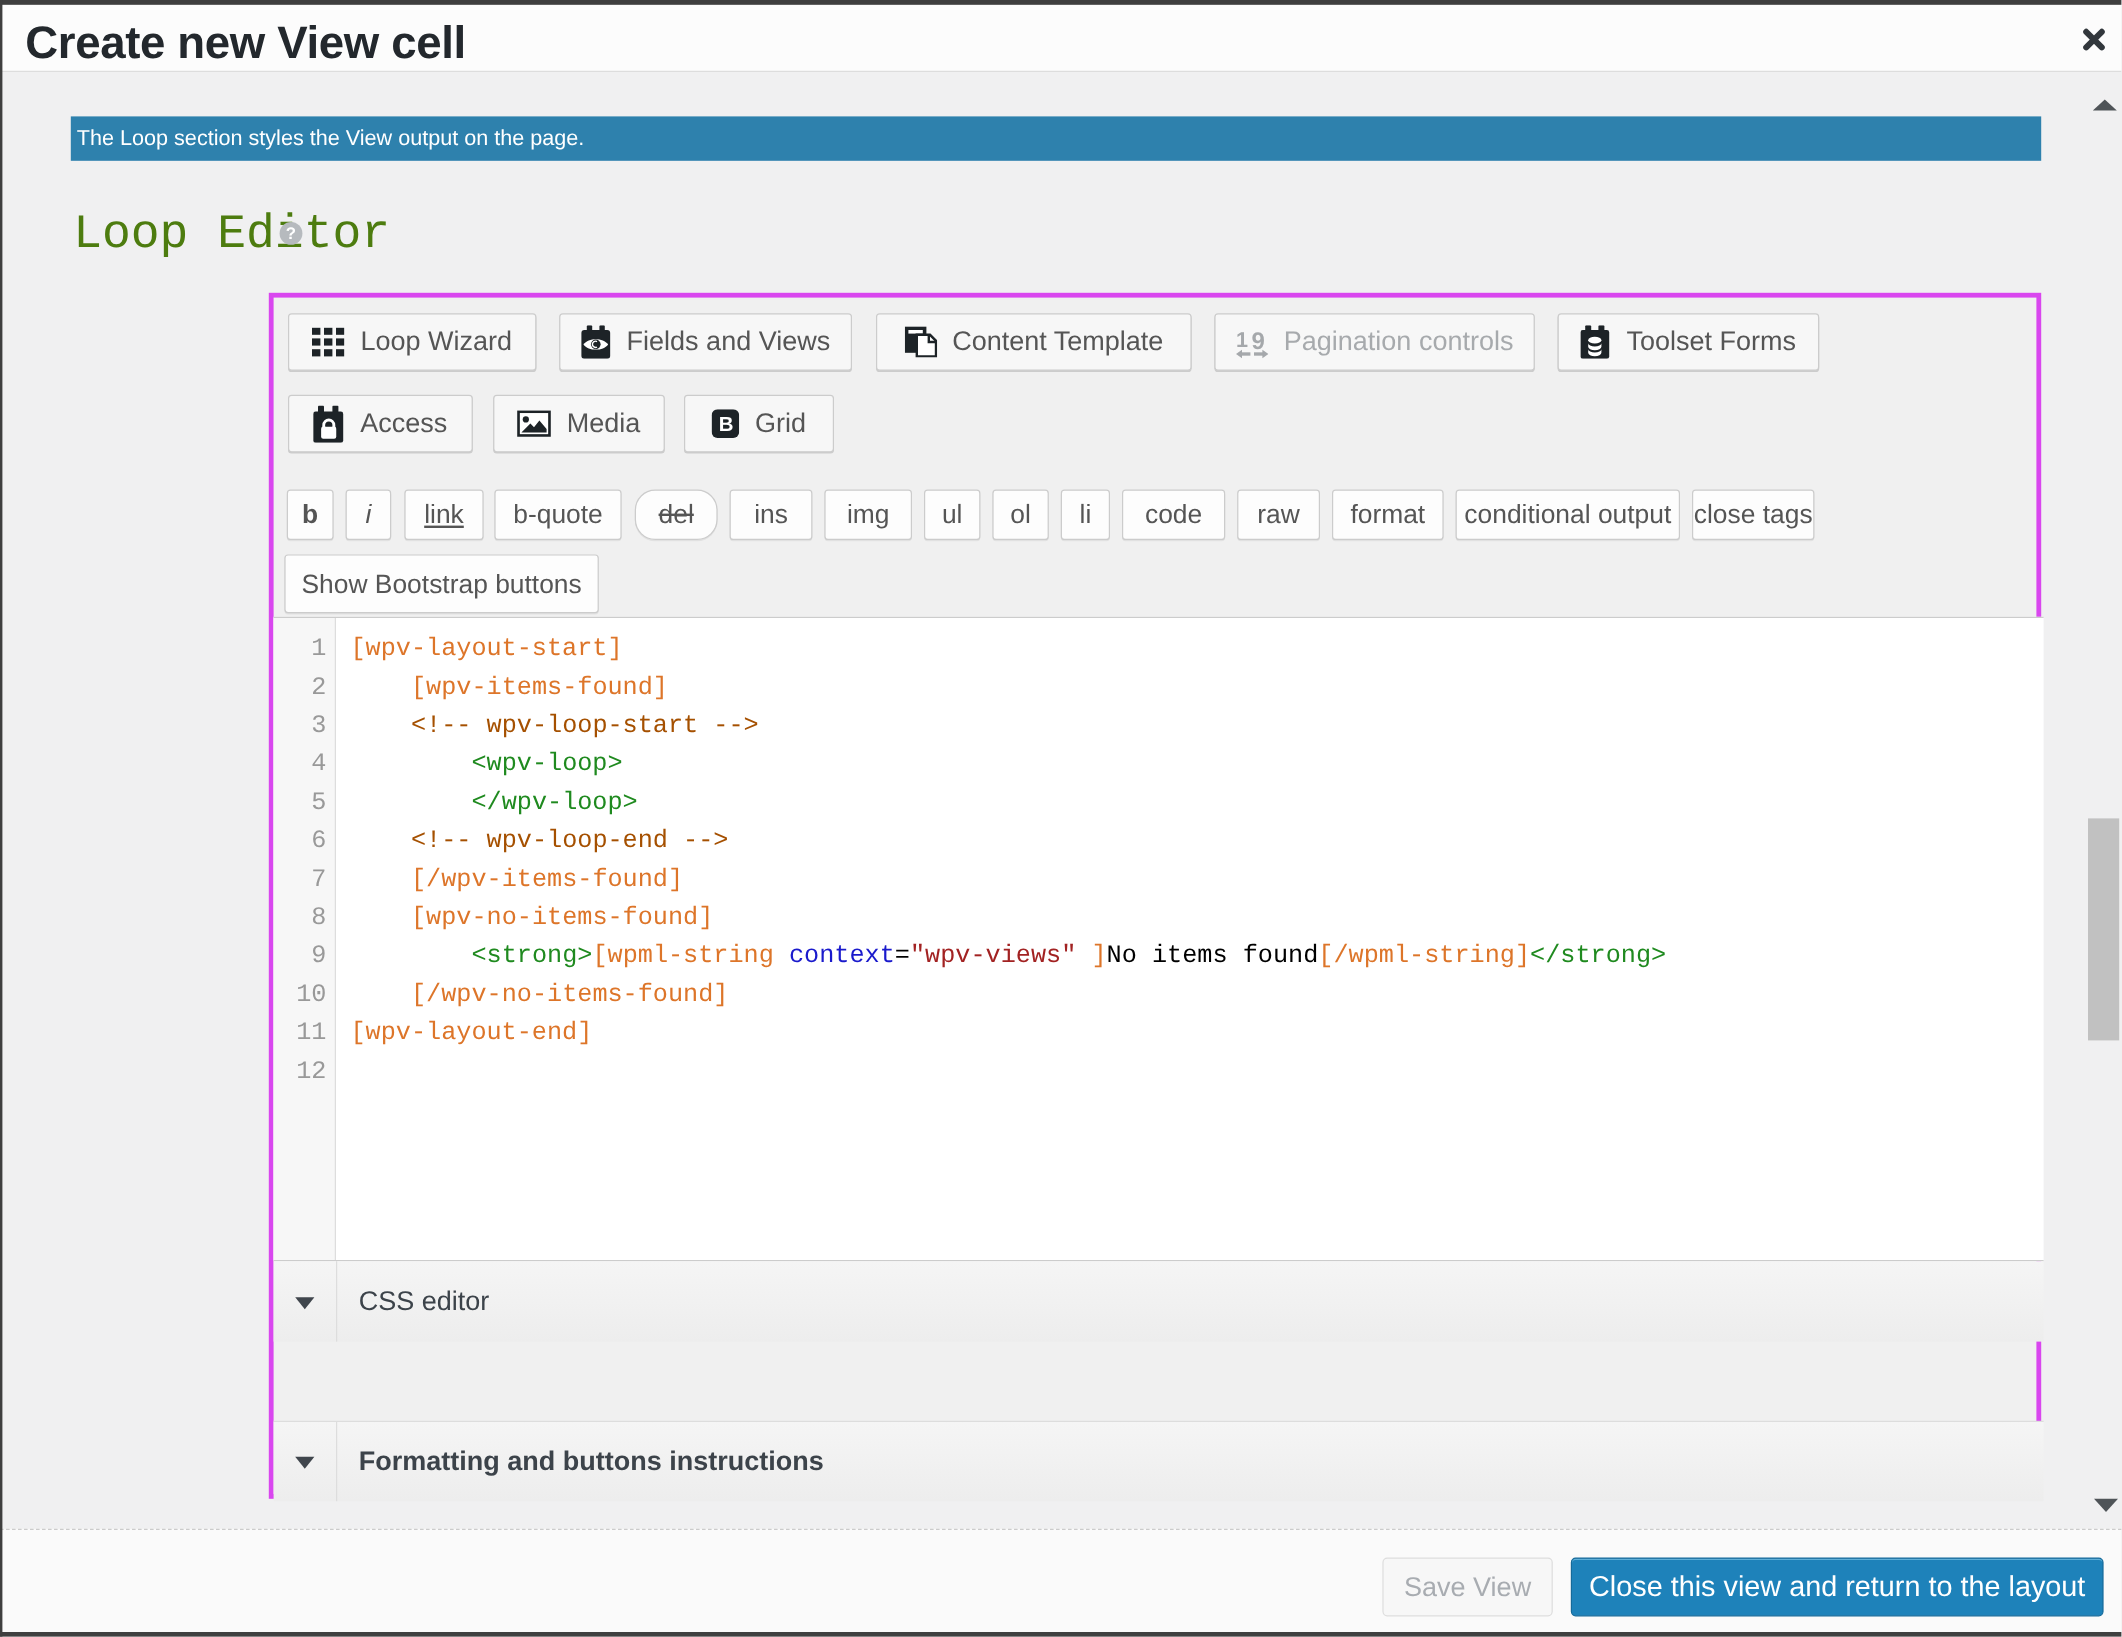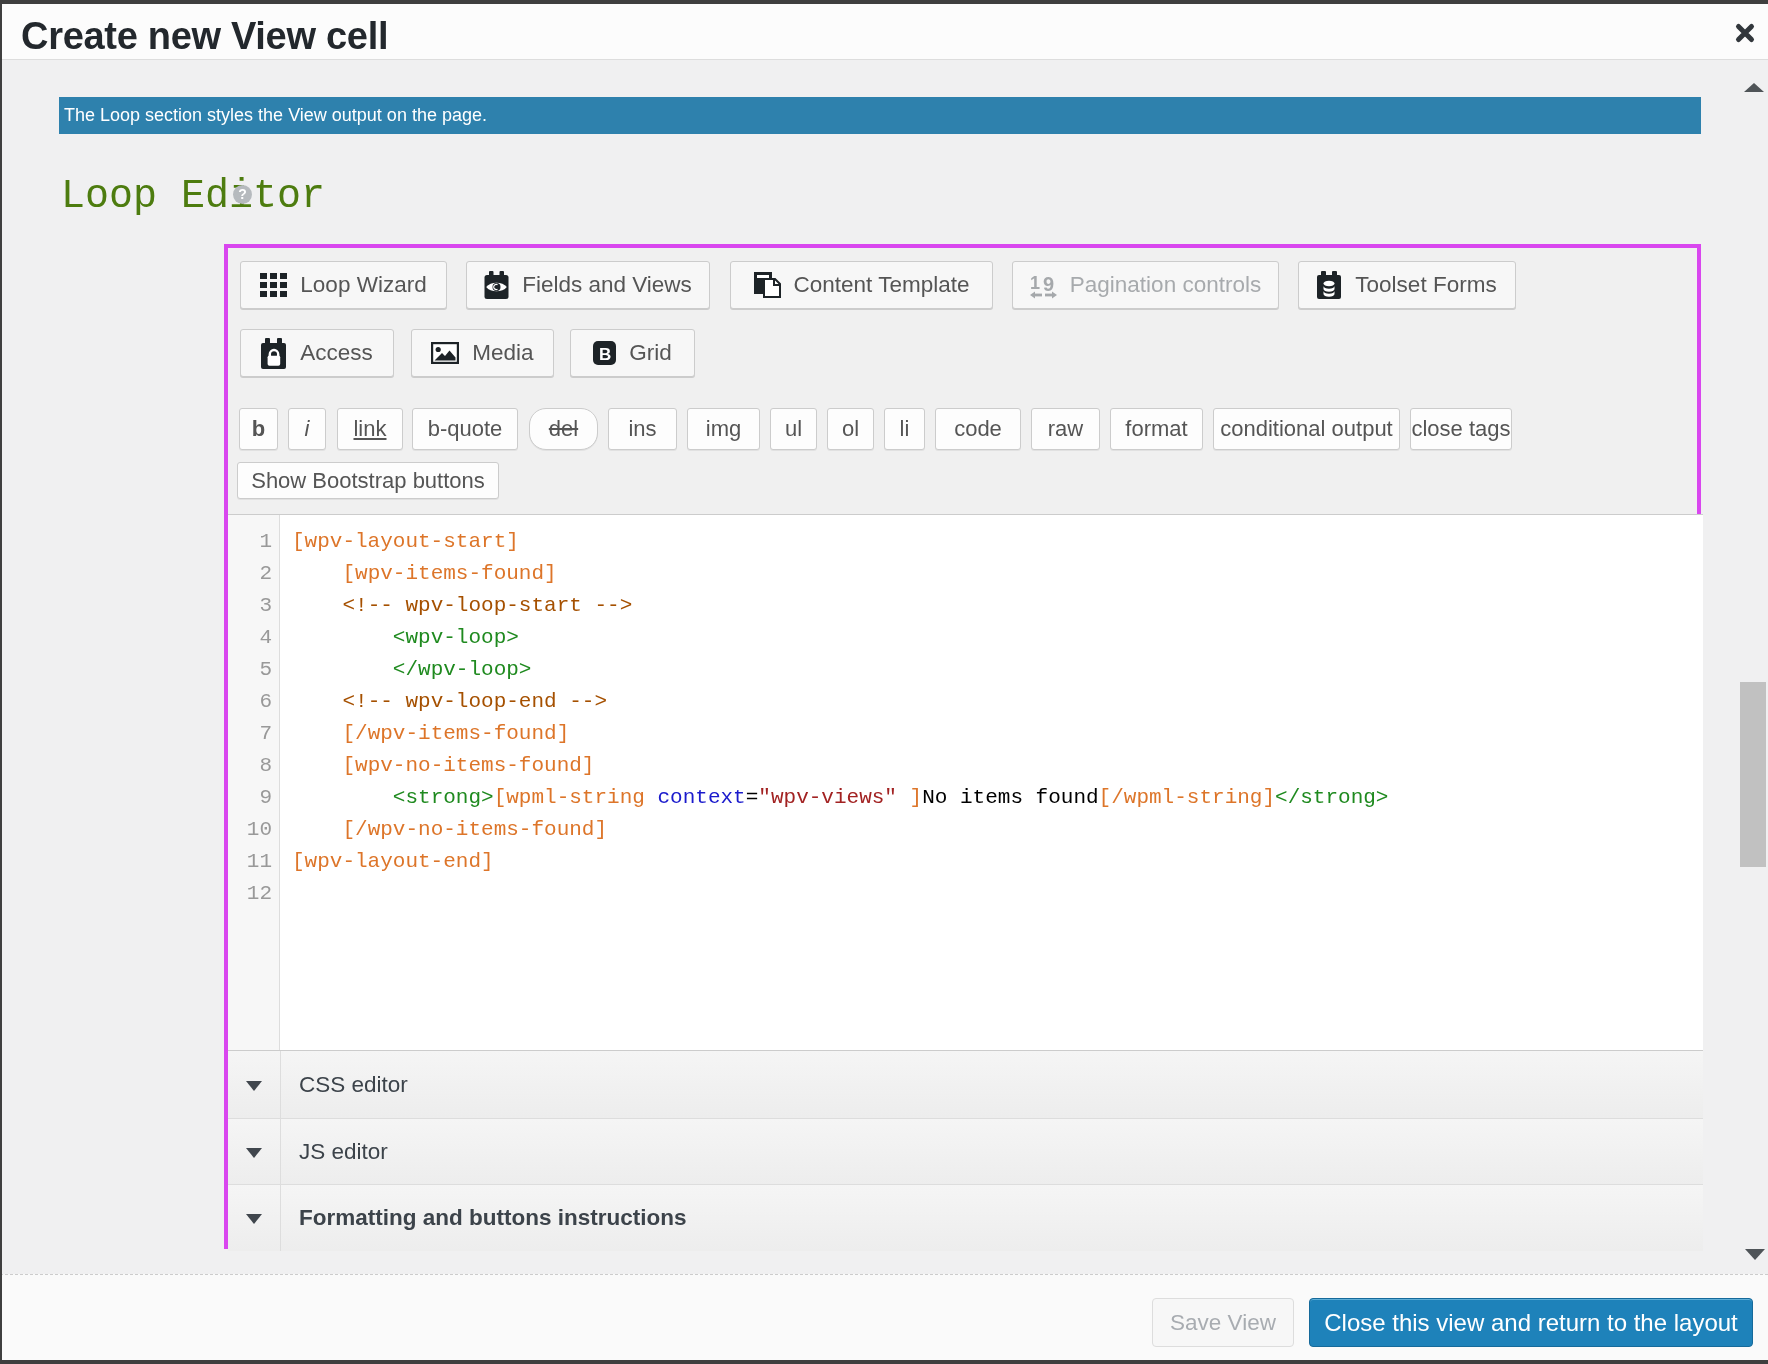--- a/index.html
+++ b/index.html
@@ -165,21 +165,21 @@
     <div class="qtag" style="left:380px; width:69px;">ins</div>
     <div class="qtag" style="left:459px; width:73px;">img</div>
     <div class="qtag" style="left:542px; width:47px;">ul</div>
     <div class="qtag" style="left:599px; width:47px;">ol</div>
     <div class="qtag" style="left:656px; width:41px;">li</div>
     <div class="qtag" style="left:707px; width:86px;">code</div>
     <div class="qtag" style="left:803px; width:69px;">raw</div>
     <div class="qtag" style="left:882px; width:93px;">format</div>
     <div class="qtag" style="left:985px; width:187px;">conditional output</div>
     <div class="qtag" style="left:1182px; width:102px;">close tags</div>
-    <div class="qtag" style="left:9px; top:214px; width:262px; height:37px;">Show Bootstrap buttons</div>
+    <div class="qtag" style="left:9px; top:214px; width:262px; height:49px;">Show Bootstrap buttons</div>
 
     <div id="cm">
       <div id="gutter">
         <pre>1
 2
 3
 4
 5
 6
 7
@@ -200,25 +200,20 @@
         <span class="g">&lt;strong&gt;</span><span class="o">[wpml-string</span><span class="bl"> context</span>=<span class="r">"wpv-views"</span> <span class="o">]</span>No items found<span class="o">[/wpml-string]</span><span class="g">&lt;/strong&gt;</span>
     <span class="o">[/wpv-no-items-found]</span>
 <span class="o">[wpv-layout-end]</span></div>
     </div>
 
     <div class="sect" style="top:803px; height:67px;">
       <div class="vline"></div>
       <div class="tri"></div>
       <div class="lbl">CSS editor</div>
     </div>
-    <div class="sect" style="top:870px; height:66px; border-top:1px solid #ddd;">
-      <div class="vline"></div>
-      <div class="tri"></div>
-      <div class="lbl">JS editor</div>
-    </div>
     <div class="sect" style="top:936px; height:67px; border-top:1px solid #ddd;">
       <div class="vline"></div>
       <div class="tri"></div>
       <div class="lbl" style="font-weight:700;">Formatting and buttons instructions</div>
     </div>
   </div>
 
   <div class="abs" id="footer">
     <div id="saveview">Save View</div>
     <div id="bluebtn">Close this view and return to the layout</div>

